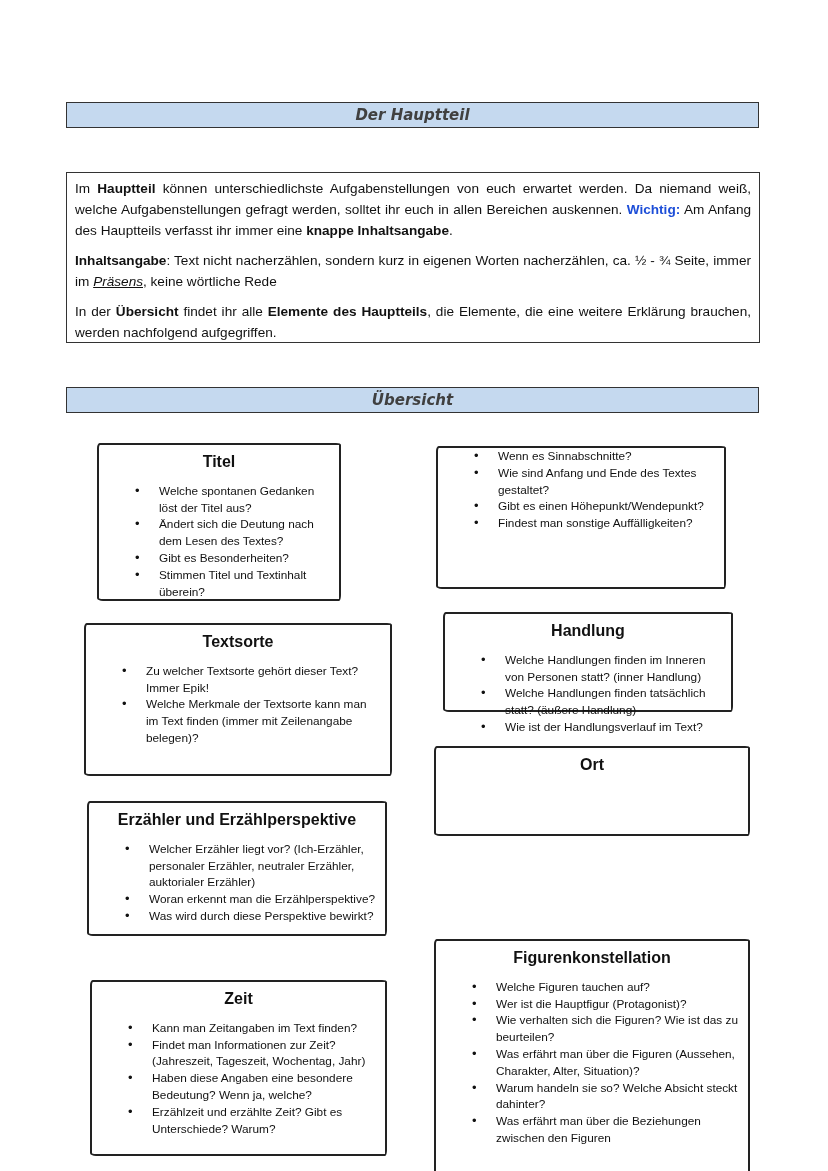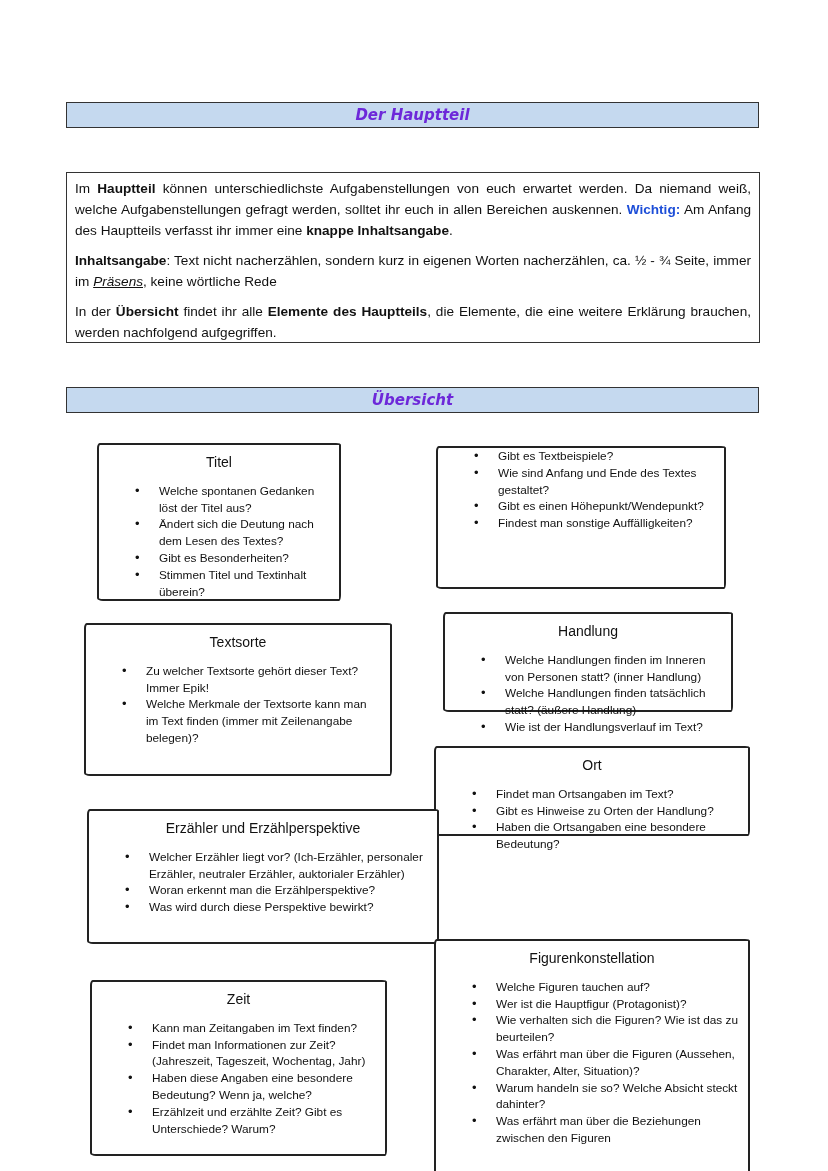--- a/index.html
+++ b/index.html
@@ -6,38 +6,38 @@
     body {
       width: 828px; height: 1171px; position: relative; overflow: hidden;
       font-family: "Liberation Sans", "DejaVu Sans", sans-serif;
       color: #111;
     }
     .banner {
       position: absolute; left: 66px; width: 693px; height: 26px;
       background: #c5d9ef; border: 1.5px solid #333;
       box-sizing: border-box; display: flex; align-items: center; justify-content: center;
       font-family: "DejaVu Sans", sans-serif; font-style: italic; font-weight: bold;
-      font-size: 15px; color: #6d28d9;
+      font-size: 15px; color: #404040;
     }
     .intro {
       position: absolute; left: 66px; top: 172px; width: 694px; height: 171px;
       border: 1.5px solid #333; box-sizing: border-box;
       padding: 5px 8px 0 8px; font-size: 13.6px; line-height: 21px; text-align: justify;
     }
     .intro p { margin: 0 0 9px 0; }
     .intro b { font-weight: bold; }
     .red { color: #1d4ed8; font-weight: bold; }
     .uit { font-style: italic; text-decoration: underline; }
     .card {
       position: absolute; background: #fff; box-sizing: border-box;
       border: 2px solid #222; border-radius: 3px 5px 2px 6px / 5px 2px 6px 3px;
       font-size: 11.8px; line-height: 16.8px;
     }
     .card h3 {
-      margin: 0; text-align: center; font-size: 14px; font-weight: normal;
+      margin: 0; text-align: center; font-size: 16px; font-weight: bold;
       padding-top: 9px; padding-bottom: 12px;
     }
     .card ul { margin: 0; padding: 0; list-style: none; }
     .card li { position: relative; padding-left: 60px; padding-right: 10px; }
     .card li::before {
       content: "\2022"; position: absolute; left: 36px; top: 0; font-size: 13px;
     }
   </style>
 </head>
 <body>
@@ -61,21 +61,21 @@
   <ul>
     <li>Welche spontanen Gedanken löst der Titel aus?</li>
     <li>Ändert sich die Deutung nach dem Lesen des Textes?</li>
     <li>Gibt es Besonderheiten?</li>
     <li>Stimmen Titel und Textinhalt überein?</li>
   </ul>
 </div>
 
 <div class="card" style="left:436px; top:446px; width:290px; height:143px;">
   <ul>
-    <li>Gibt es Textbeispiele?</li>
+    <li>Wenn es Sinnabschnitte?</li>
     <li>Wie sind Anfang und Ende des Textes gestaltet?</li>
     <li>Gibt es einen Höhepunkt/Wendepunkt?</li>
     <li>Findest man sonstige Auffälligkeiten?</li>
   </ul>
 </div>
 
 <div class="card" style="left:84px; top:623px; width:308px; height:153px;">
   <h3>Textsorte</h3>
   <ul>
     <li>Zu welcher Textsorte gehört dieser Text? Immer Epik!</li>
@@ -87,28 +87,23 @@
   <h3>Handlung</h3>
   <ul>
     <li>Welche Handlungen finden im Inneren von Personen statt? (inner Handlung)</li>
     <li>Welche Handlungen finden tatsächlich statt? (äußere Handlung)</li>
     <li>Wie ist der Handlungsverlauf im Text?</li>
   </ul>
 </div>
 
 <div class="card" style="left:434px; top:746px; width:316px; height:90px;">
   <h3>Ort</h3>
-  <ul>
-    <li>Findet man Ortsangaben im Text?</li>
-    <li>Gibt es Hinweise zu Orten der Handlung?</li>
-    <li>Haben die Ortsangaben eine besondere Bedeutung?</li>
-  </ul>
 </div>
 
-<div class="card" style="left:87px; top:801px; width:352px; height:135px;margin-top:8px;">
+<div class="card" style="left:87px; top:801px; width:300px; height:135px;">
   <h3>Erzähler und Erzählperspektive</h3>
   <ul>
     <li>Welcher Erzähler liegt vor? (Ich-Erzähler, personaler Erzähler, neutraler Erzähler, auktorialer Erzähler)</li>
     <li>Woran erkennt man die Erzählperspektive?</li>
     <li>Was wird durch diese Perspektive bewirkt?</li>
   </ul>
 </div>
 
 <div class="card" style="left:434px; top:939px; width:316px; height:245px;">
   <h3>Figurenkonstellation</h3>

